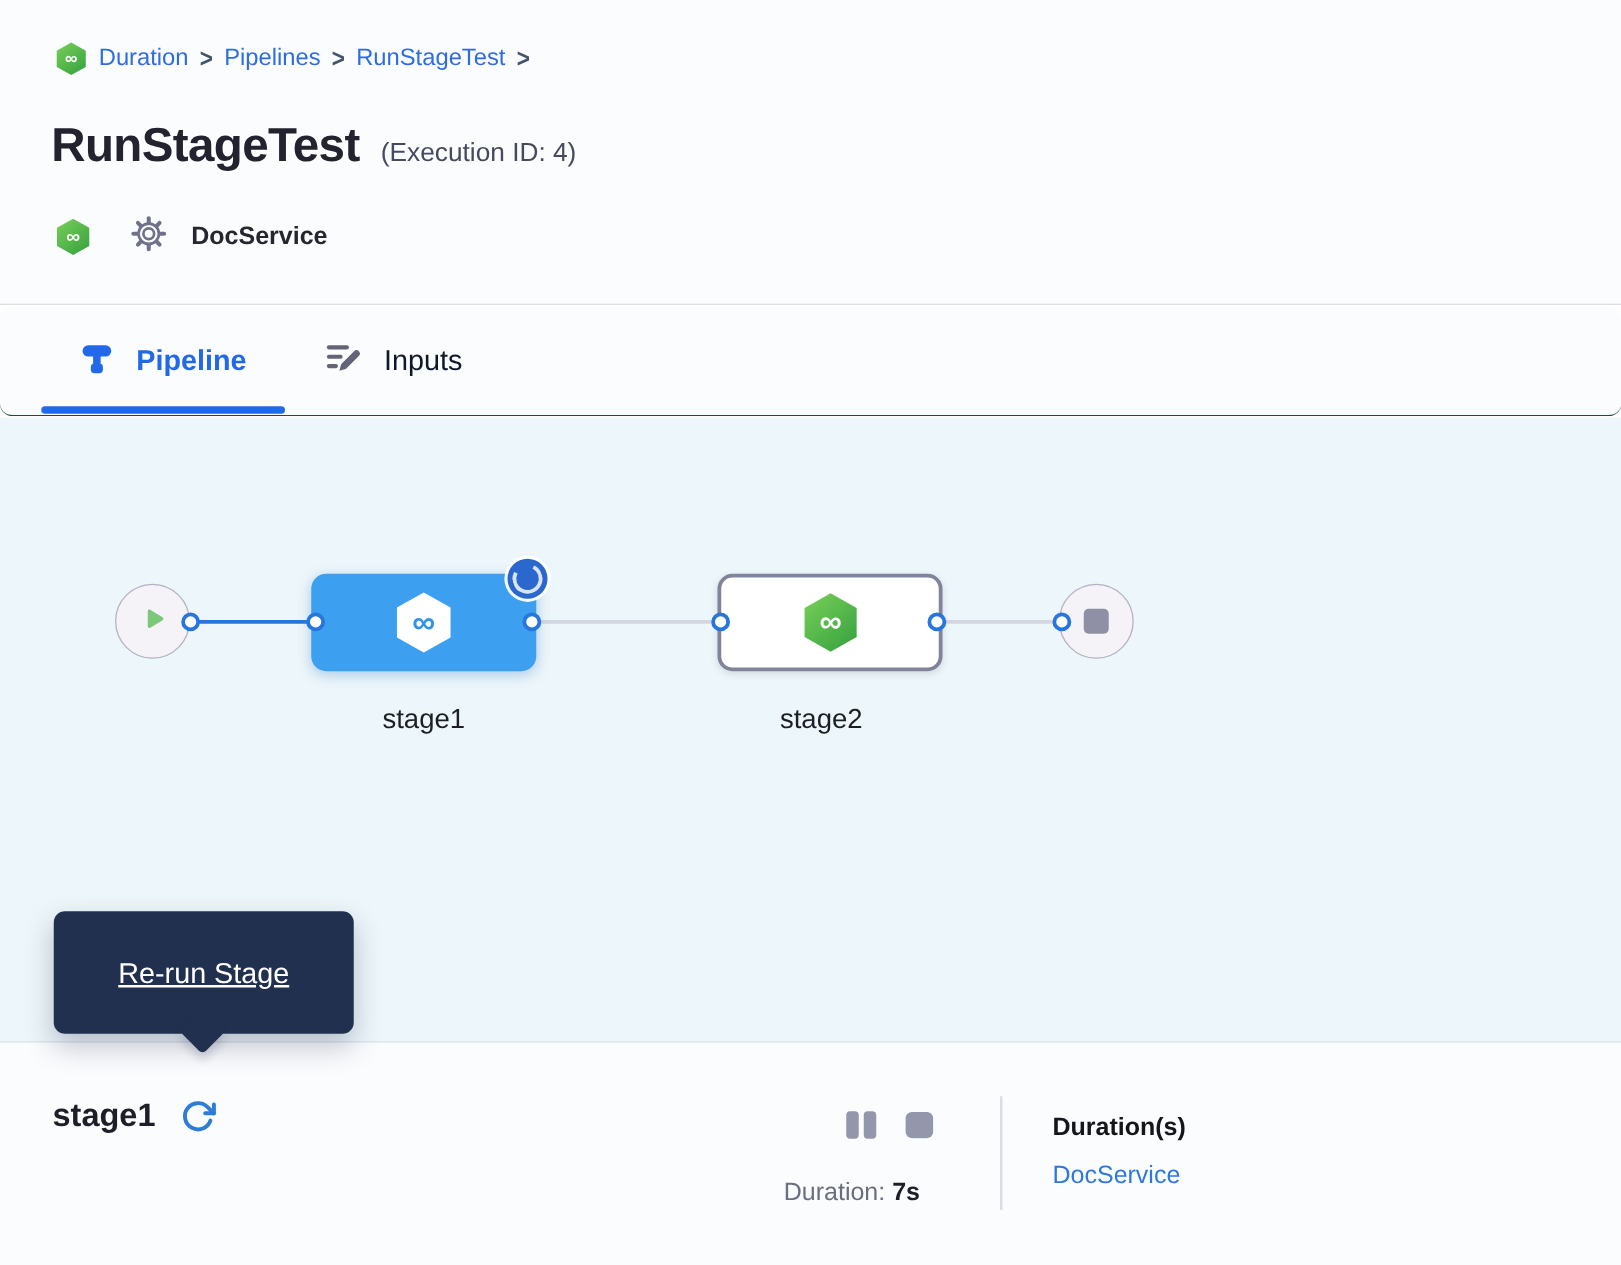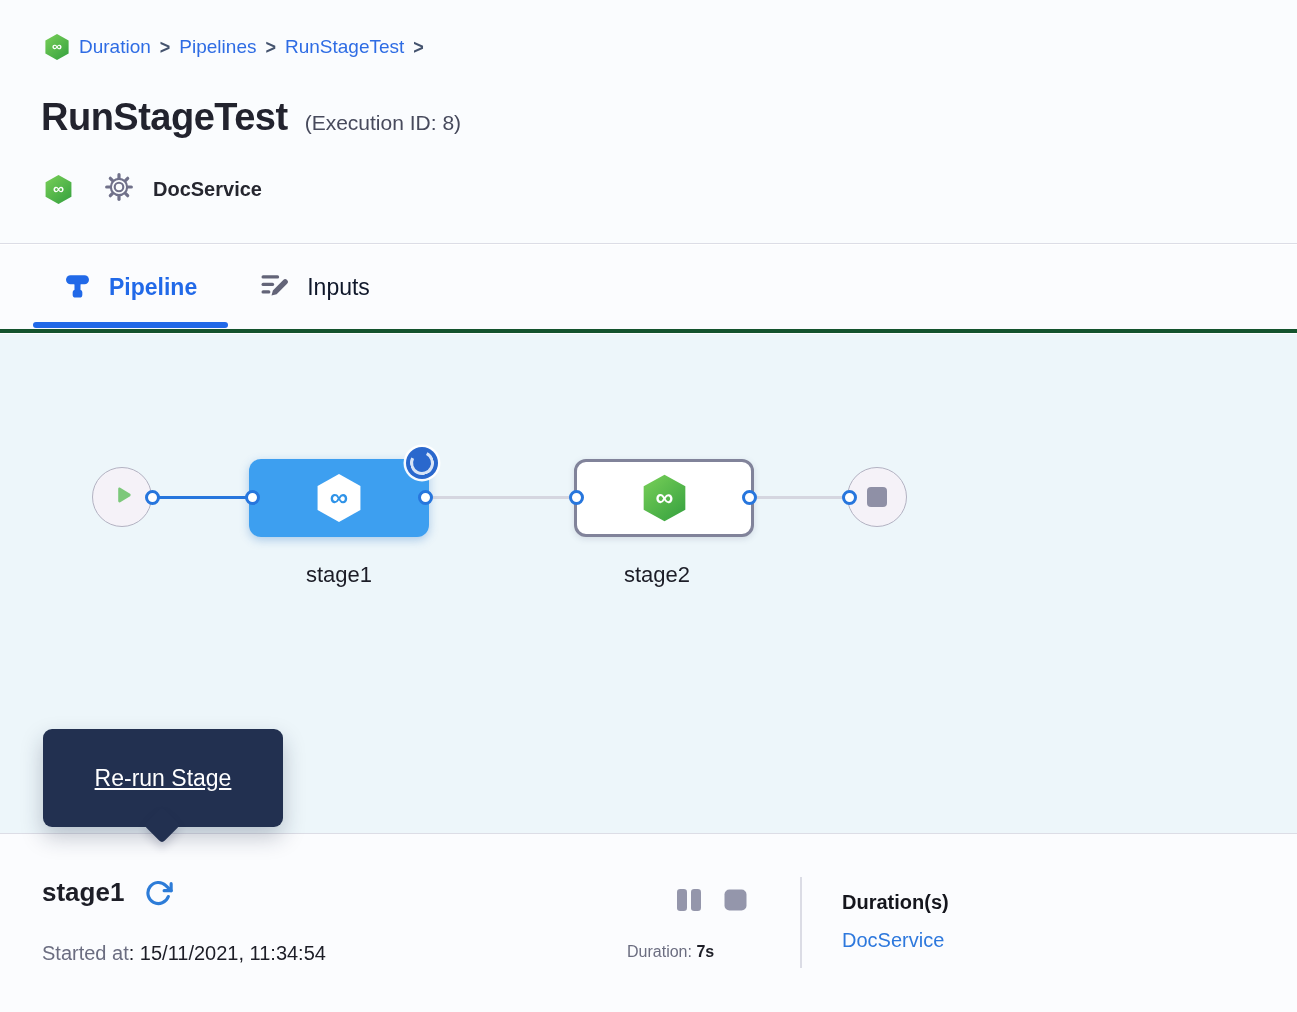--- a/index.html
+++ b/index.html
@@ -16,21 +16,21 @@
   .hex-icon { display:block; }
   .title-row { position:absolute; left:41px; top:96px; display:flex; align-items:baseline; gap:17px; }
   .page-title { font-size:38px; font-weight:700; color:#22232e; letter-spacing:-0.5px; }
   .exec-id { font-size:21px; color:#474a5c; }
   .service-row { position:absolute; left:44px; top:172px; display:flex; align-items:center; }
   .service-row .gear { margin-left:31px; }
   .service-name { margin-left:19px; font-size:20px; font-weight:600; color:#25262f; }
 
   
   .tabbar { position:absolute; left:0; top:245px; width:1297px; height:88px;
-            background:#fbfcfe; border-bottom:4px solid #14532d; display:flex; align-items:center; }
+            background:#fbfcfe; border-bottom:1px solid #14532d; display:flex; align-items:center;border-radius:10px; }
   .tab { display:flex; align-items:center; gap:17px; cursor:pointer; }
   .tab-pipeline { margin-left:63px; }
   .tab-inputs { margin-left:63px; }
   .tab-label { font-size:23px; }
   .tab-pipeline .tab-label { color:#2169e8; font-weight:700; }
   .tab-inputs .tab-label { color:#0f172a; font-weight:400; }
   .tab-underline { position:absolute; left:33px; bottom:1px; width:195px; height:6px;
                    background:#2169e8; border-radius:3px; }
 
   
@@ -71,21 +71,21 @@
   .footer-border { position:absolute; left:0; top:-1px; width:1297px; height:1px; background:#dcdde6; }
   .stage-title-row { position:absolute; left:42px; top:43px; display:flex; align-items:center; gap:20px; }
   .stage-title { font-size:26px; font-weight:700; color:#1d1e27; }
   .rerun-btn { width:29px; height:29px; background:none; border:none; cursor:pointer; padding:0;
                display:flex; align-items:center; justify-content:center; }
   .started-row { position:absolute; left:42px; top:108px; font-size:20px; }
   .muted { color:#6b6d80; }
   .value-dark { color:#1d1e27; font-weight:500; }
   .exec-controls { position:absolute; left:676px; top:54px; display:flex; gap:22px; align-items:center; }
   .icon-btn { background:none; border:none; padding:0; cursor:pointer; display:flex; }
-  .duration-row { position:absolute; left:627px; top:109px; font-size:16px; }
+  .duration-row { position:absolute; left:627px; top:109px; font-size:20px; }
   .duration-value { color:#1d1e27; font-weight:600; }
   .v-divider { position:absolute; left:800px; top:43px; width:2px; height:91px; background:#dbdce5; }
   .services-label { position:absolute; left:842px; top:57px; font-size:20px; font-weight:700; color:#15161d; }
   .service-link { position:absolute; left:842px; top:95px; font-size:20px; color:#2d78dd;
                   text-decoration:none; cursor:pointer; }
 </style>
 </head>
 <body>
 
 <svg width="0" height="0" style="position:absolute">
@@ -111,21 +111,21 @@
       <a class="crumb">Duration</a>
       <span class="sep">&gt;</span>
       <a class="crumb">Pipelines</a>
       <span class="sep">&gt;</span>
       <a class="crumb">RunStageTest</a>
       <span class="sep">&gt;</span>
     </div>
 
     <div class="title-row">
       <span class="page-title">RunStageTest</span>
-      <span class="exec-id">(Execution ID: 8)</span>
+      <span class="exec-id">(Execution ID: 4)</span>
     </div>
 
     <div class="service-row">
       <span>
         <svg class="hex-icon" width="29" height="31" viewBox="0 0 28 30">
           <polygon points="14,1 26.5,8 26.5,22 14,29 1.5,22 1.5,8" fill="url(#hexg)"></polygon>
           <text x="14" y="19.6" text-anchor="middle" font-size="15" font-weight="700" fill="#ffffff">∞</text>
         </svg>
       </span>
       <span class="gear">
@@ -234,23 +234,20 @@
     <div class="stage-title-row">
       <span class="stage-title">stage1</span>
       <button class="rerun-btn" title="">
         <svg width="28" height="28" viewBox="0 0 24 24" fill="none" stroke="#2d7cd8" stroke-width="2.7" stroke-linecap="round" stroke-linejoin="round">
           <polyline points="22.4 4 22.4 10 16.4 10"></polyline>
           <path d="M20 15a9 9 0 1 1-2.12-9.36L22.4 10"></path>
         </svg>
       </button>
     </div>
 
-    <div class="started-row">
-      <span class="muted">Started at</span><span class="value-dark">: 15/11/2021, 11:34:54</span>
-    </div>
 
     <div class="exec-controls">
       <button class="icon-btn">
         <svg width="26" height="24" viewBox="0 0 26 24">
           <rect x="1" y="1" width="10" height="22" rx="3.2" fill="#9496ab"></rect>
           <rect x="15" y="1" width="10" height="22" rx="3.2" fill="#9496ab"></rect>
         </svg>
       </button>
       <button class="icon-btn">
         <svg width="23" height="22" viewBox="0 0 23 22">

